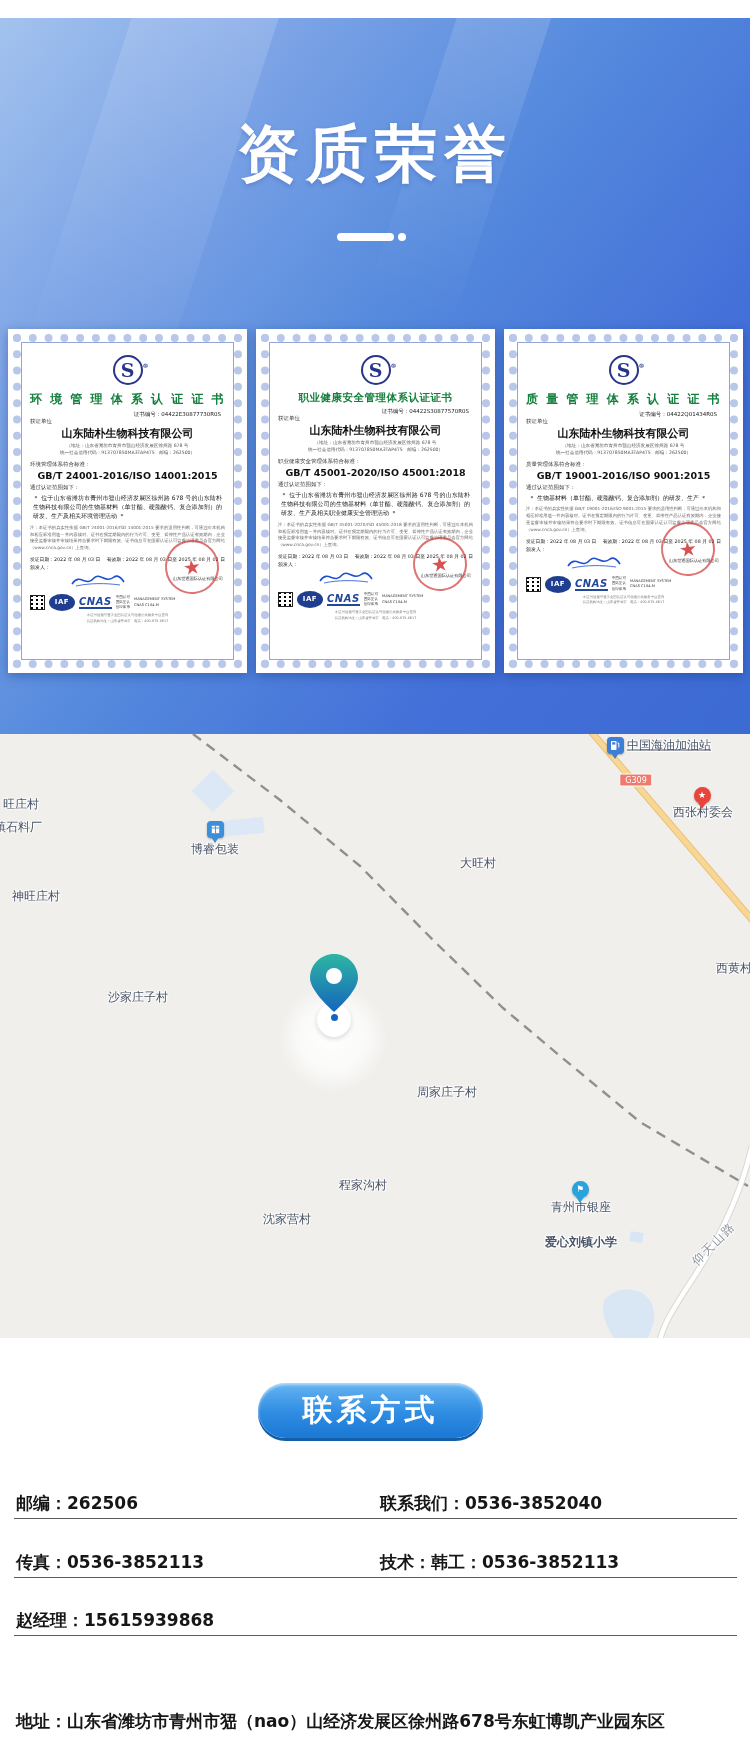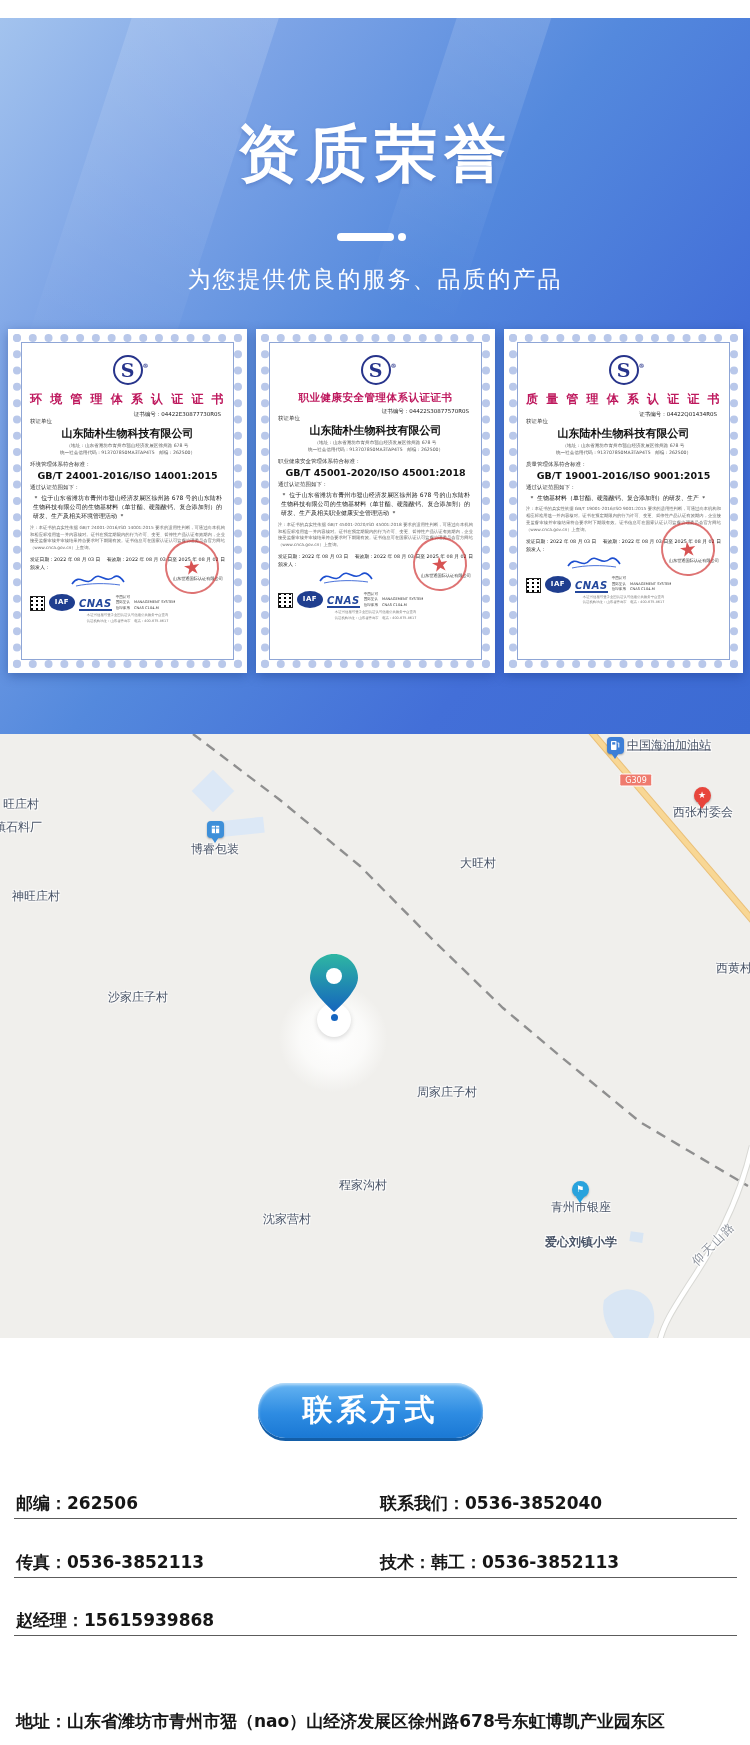--- a/index.html
+++ b/index.html
@@ -21,40 +21,40 @@
 
   
   .certs { position:absolute; left:0; top:329px; width:750px; height:344px; display:flex; padding-left:8px; gap:9px; z-index:4; }
   .cert-card { width:239px; height:344px; background:#ffffff; box-shadow:0 3px 10px rgba(15,40,110,.35); padding:5px; flex:0 0 auto; }
   .cert-frame { width:100%; height:100%; border:8px dotted #b9c8ea; }
   .cert-inner { width:100%; height:100%; border:1px solid #8fa6d6; position:relative; padding:10px 8px 4px 8px; overflow:hidden; }
   .c-logo { width:30px; height:30px; border:2px solid #27348b; border-radius:50%; margin:2px auto 0 auto;
             color:#27348b; font-family:"DejaVu Serif","Liberation Serif",serif; font-size:19px; font-weight:bold;
             text-align:center; line-height:26px; position:relative; }
   .c-logo:after { content:"®"; position:absolute; right:-8px; top:-4px; font-size:6px; }
-  .c-title { margin-top:6px; text-align:center; font-weight:bold; color:#be185d; font-size:12px; letter-spacing:2px; white-space:nowrap; }
+  .c-title { margin-top:6px; text-align:center; font-weight:bold; color:#15803d; font-size:12px; letter-spacing:2px; white-space:nowrap; }
   .c-title.long { font-size:10.5px; letter-spacing:0.5px; }
   .c-certno { margin-top:3px; font-size:5.5px; color:#222; text-align:right; padding-right:4px; }
   .c-unit { font-size:5.5px; color:#444; text-align:left; }
   .c-company { margin-top:1px; text-align:center; font-weight:bold; font-size:11px; color:#111; }
   .c-addr { margin-top:2px; text-align:center; font-size:4.6px; color:#555; line-height:1.5; }
   .c-stdlabel { margin-top:4px; font-size:5.5px; color:#333; text-align:left; }
   .c-standard { margin-top:2px; text-align:center; font-weight:bold; font-size:9.5px; color:#111; }
   .c-scopelabel { margin-top:3px; font-size:5.5px; color:#333; text-align:left; }
   .c-scope { margin-top:2px; font-size:6px; color:#151515; line-height:1.55; text-align:justify; padding:0 3px; }
   .c-legal { margin-top:4px; font-size:4.3px; color:#666; line-height:1.6; text-align:justify; }
   .c-dates { margin-top:4px; display:flex; justify-content:space-between; font-size:4.8px; color:#222; }
   .c-banfa { margin-top:2px; font-size:5px; color:#333; text-align:left; }
   .c-sigrow { position:relative; height:22px; }
   .c-sig { position:absolute; left:40px; top:0; }
   .c-issuer { position:absolute; right:2px; top:6px; font-size:4.2px; color:#333; }
   .c-stamp { position:absolute; right:6px; top:-30px; width:54px; height:54px; border:2px solid rgba(205,40,40,.65);
              border-radius:50%; color:rgba(205,40,40,.8); text-align:center; line-height:50px; font-size:20px;
              transform:rotate(-8deg); z-index:3; pointer-events:none; }
-  .c-logos { display:flex; align-items:flex-end; gap:4px; margin-top:2px; }
+  .c-logos { display:flex; align-items:center; gap:4px; margin-top:2px; }
   .c-qr { width:15px; height:15px; border:1px solid #222; padding:1px;
           background-image:repeating-linear-gradient(0deg,#000 0 2px,#fff 2px 4px),repeating-linear-gradient(90deg,#000 0 2px,#fff 2px 5px);
           background-blend-mode:lighten; }
   .c-iaf { width:26px; height:17px; background:#1f3e8f; border-radius:50%; color:#fff; font-size:7px; font-weight:bold;
            text-align:center; line-height:17px; letter-spacing:.5px; }
   .c-cnas { color:#23479c; font-weight:bold; font-size:10px; font-style:italic; letter-spacing:.5px;
             border-bottom:2px solid #23479c; line-height:1.1; }
   .c-cntext { font-size:3.6px; color:#333; line-height:1.5; }
   .c-mstext { font-size:3.6px; color:#333; line-height:1.5; text-transform:uppercase; }
   .c-footer { margin-top:2px; text-align:center; font-size:3.4px; color:#777; line-height:1.6; }
@@ -101,21 +101,20 @@
   <div class="topbar"></div>
 
   <div class="hero">
     <div class="streak" style="left:80px; top:-40px; width:140px; height:420px;"></div>
     <div class="streak" style="left:420px; top:-60px; width:90px; height:360px;"></div>
     <div class="hero-title">资质荣誉</div>
     <div class="divider">
       <div class="dash"></div>
       <div class="dot"></div>
     </div>
-    <div class="hero-sub">为您提供优良的服务、品质的产品</div>
   </div>
 
   <div class="certs" id="certs">
   <div class="cert-card">
     <div class="cert-frame">
       <div class="cert-inner">
         <div class="c-logo">S</div>
         <div class="c-title">环 境 管 理 体 系 认 证 证 书</div>
         <div class="c-certno">证书编号：04422E30877730R0S</div>
         <div class="c-unit">获证单位</div>

